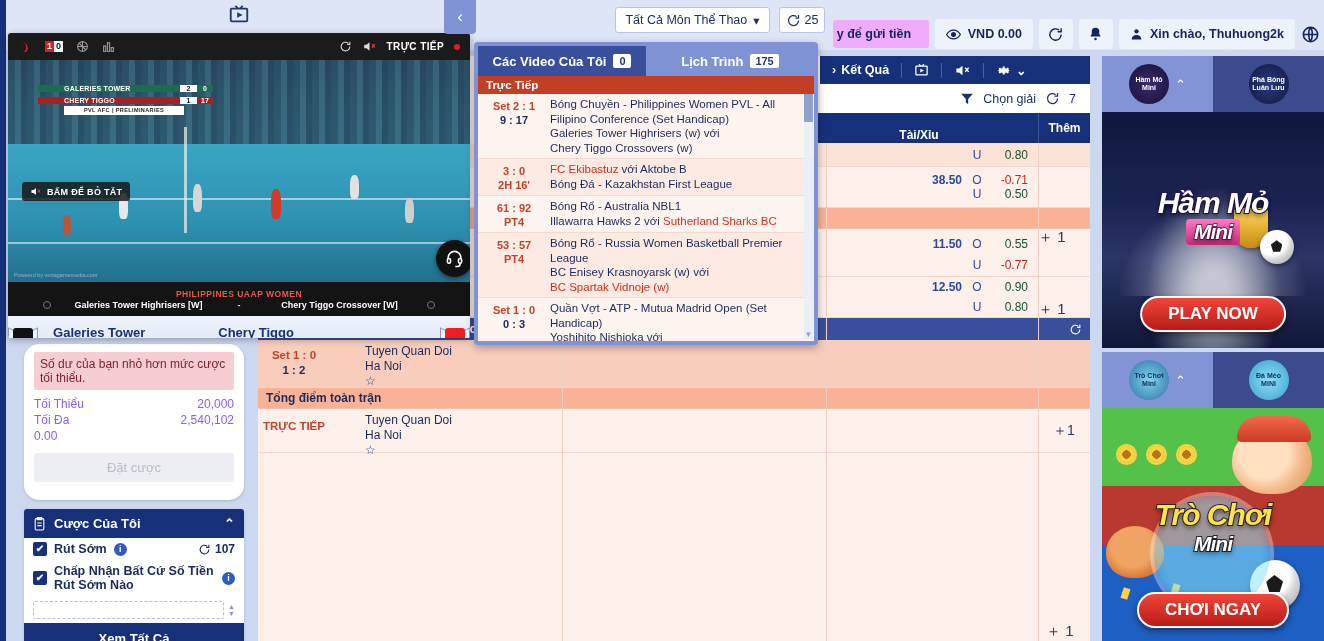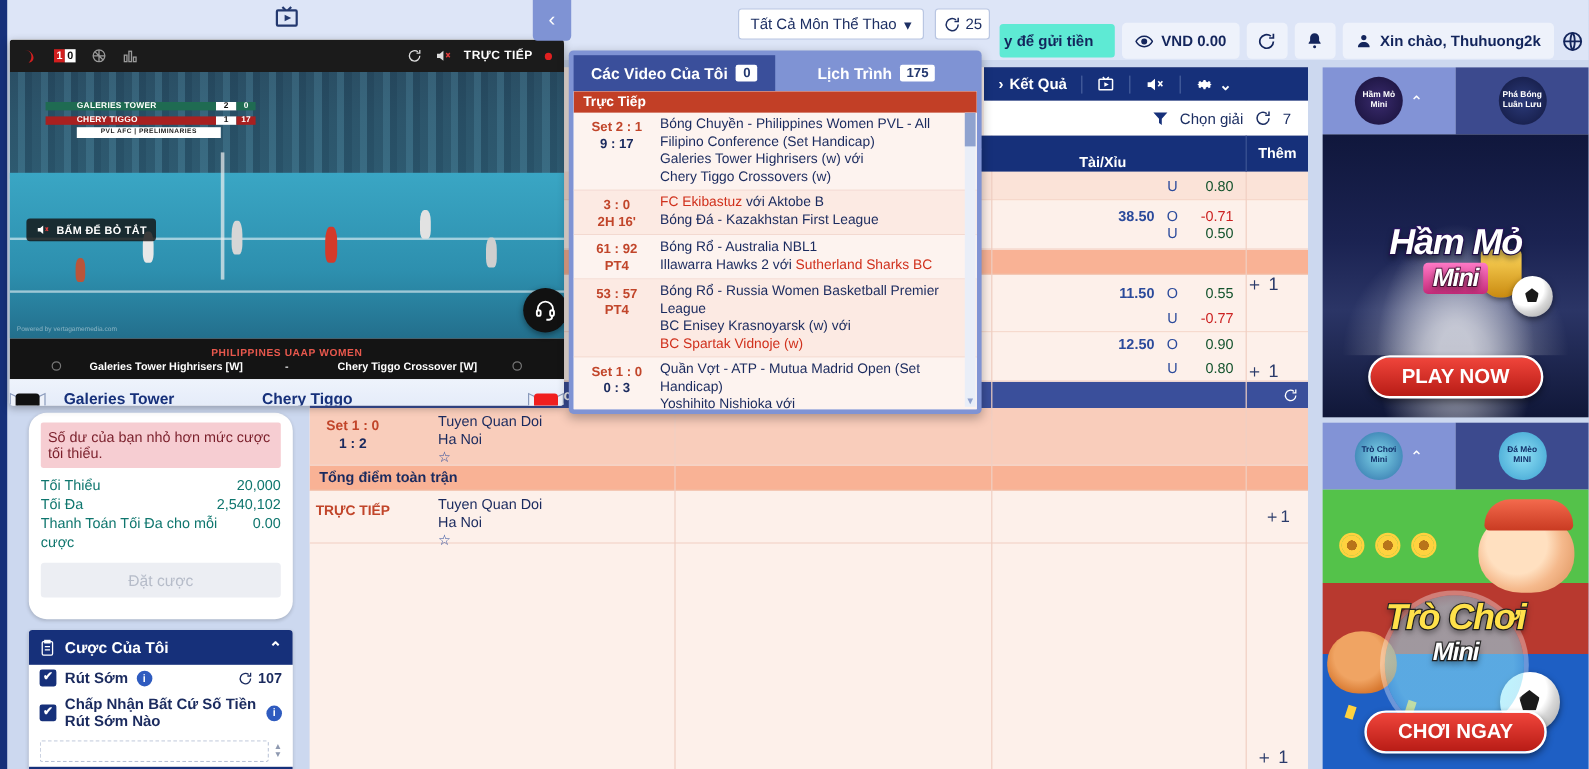--- a/index.html
+++ b/index.html
@@ -22,21 +22,21 @@
     background: #16307a;
   }
 
   
   .header {
     position: absolute; left: 0; top: 12px; width: 1324px; height: 44px;
     display: flex; align-items: center; justify-content: flex-end;
     padding-right: 4px; gap: 0px;
   }
   .deposit-btn {
-    background: #5eead4; color: #13255c; font-weight: bold; font-size: 12.5px;
+    background: #f0abfc; color: #13255c; font-weight: bold; font-size: 12.5px;
     padding: 7px 10px 7px 4px; border-radius: 3px; white-space: nowrap;
     overflow: hidden; width: 96px; text-align: left;
   }
   .hdr-chip {
     background: #eef2fb; border-radius: 4px; height: 30px;
     display: flex; align-items: center; gap: 7px;
     padding: 0 11px; color: #13255c; font-weight: bold; font-size: 12.5px;
     margin-left: 6px; white-space: nowrap;
   }
   .hdr-icon-btn {
@@ -298,21 +298,21 @@
   .bets-col { position: absolute; left: 6px; top: 338px; width: 250px; bottom: 0; }
   .card {
     background: #fff; border-radius: 15px; margin: 6px 12px 0 18px;
     box-shadow: 0 1px 3px rgba(0,0,0,.16); padding: 8px 10px 18px;
   }
   .warn {
     background: #f6cdd2; color: #7a1f2b; font-size: 12px; line-height: 14px;
     padding: 5px 6px; border-radius: 2px;
   }
   .limit-row {
-    display: flex; justify-content: flex-start; color: #0f766e;
+    display: flex; justify-content: flex-start; color: #8b5cf6;
     font-size: 12px; line-height: 16px; gap: 6px;
   }
   .limit-row .k { flex: 1; }
   .place-btn {
     margin-top: 9px; background: #eceef3; color: #b6bcc9; text-align: center;
     font-size: 13px; padding: 7px 0; border-radius: 3px;
   }
   .mybets {
     margin: 9px 12px 0 18px; background: #fff; border-radius: 3px;
     box-shadow: 0 1px 3px rgba(0,0,0,.16); overflow: hidden;
@@ -707,21 +707,20 @@
       <div style="height:6px"></div>
       <div class="limit-row">
         <span class="k">Tối Thiểu</span>
         <span>20,000</span>
       </div>
       <div class="limit-row">
         <span class="k">Tối Đa</span>
         <span>2,540,102</span>
       </div>
       <div class="limit-row">
-        <span class="k">Thanh Toán Tối Đa cho mỗi cược</span>
         <span>0.00</span>
       </div>
       <div class="place-btn">Đặt cược</div>
     </div>
 
     <div class="mybets">
       <div class="mb-head">
         <span>
           <svg class="svg-i" width="13" height="14" viewBox="0 0 24 26" fill="none" stroke="#fff" stroke-width="2">
             <rect x="4" y="3" width="16" height="21" rx="2"></rect>

